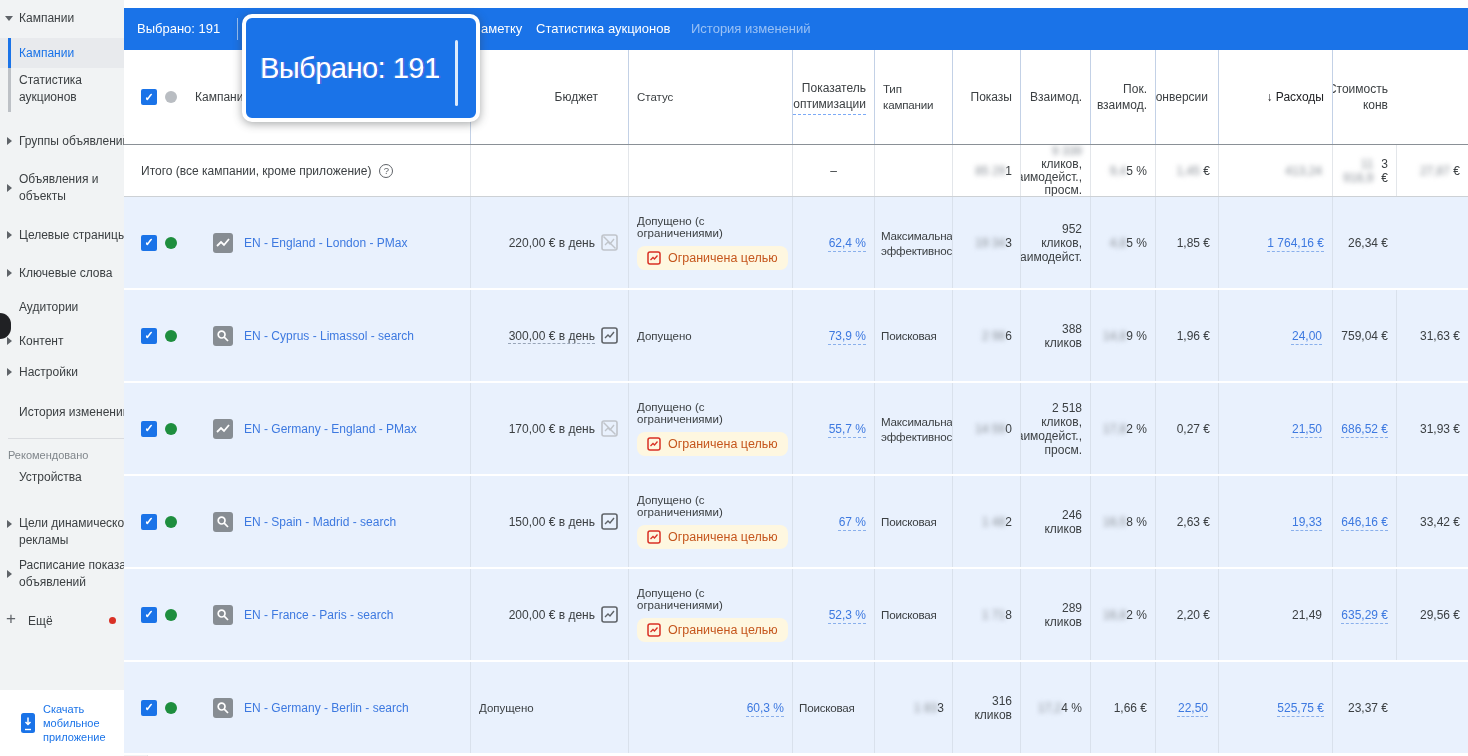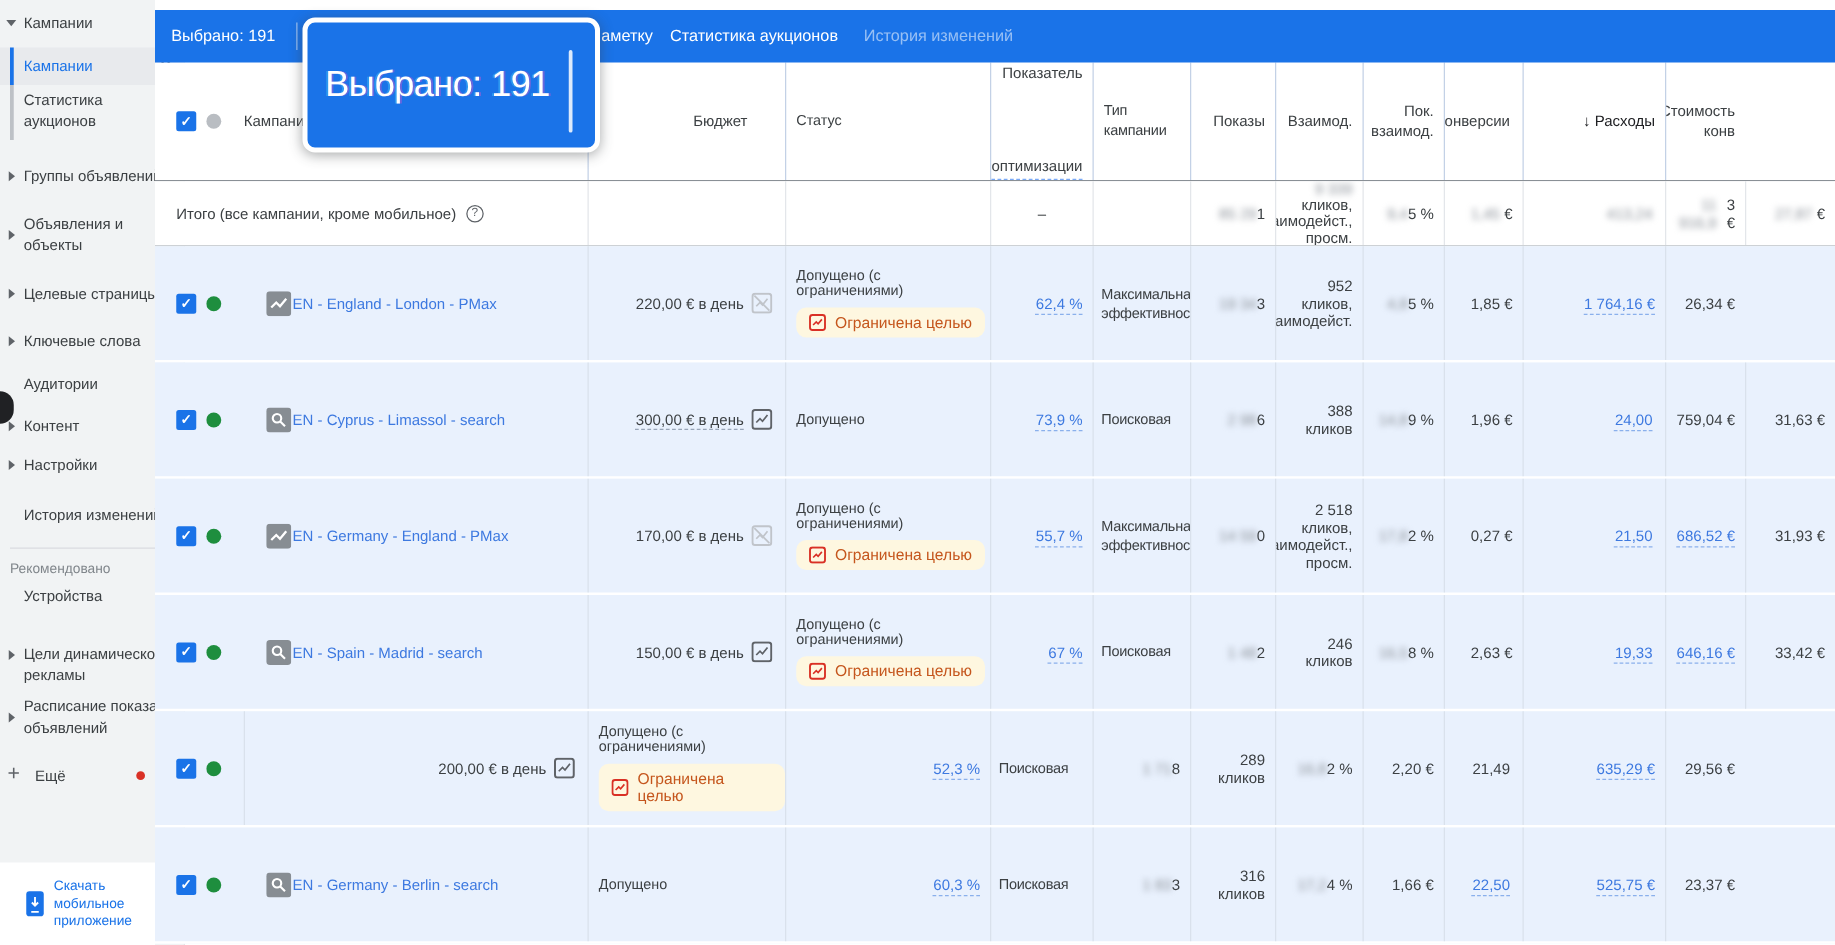--- a/index.html
+++ b/index.html
@@ -59,41 +59,41 @@
 .grid{display:grid;grid-template-columns:41px 30px 275px 158px 164px 82px 78px 68px 70px 65px 63px 114px 64px 72px}
 .thead{height:95px;background:#fff;border-bottom:1px solid #8a9096}
 .totals{height:52px;background:#fff;border-bottom:1px solid #cdd1d5}
 .trow{height:93px;background:#e9f1fd;border-bottom:2px solid #fff}
 .cell{display:flex;align-items:center;font-size:12px;color:#3c4043;overflow:hidden}
 .bl{border-left:1px solid #d9e1ec}
 .thead .bl{border-left:1px solid #c3d1e6}
 .totals .bl{border-left:1px solid #e3e6ea}
 .num{justify-content:flex-end;padding-right:8px;text-align:right}
 .c-check{padding-left:17px}
-.c-name{padding-left:18px;gap:1px}
+.c-name{padding-left:18px;gap:11px}
 .c-budget{justify-content:flex-end;padding-right:10px;gap:6px}
 .thead .c-budget{padding-right:30px}
 .c-status{padding-left:8px;flex-direction:column;align-items:flex-start;justify-content:center;gap:7px;font-size:11.5px}
 .c-type{padding-left:6px;font-size:11.6px;letter-spacing:-.2px;line-height:15px}
 .c-conv{padding-right:10px}
 .c-inter{line-height:14px;white-space:pre-line}
 .hl{line-height:16px}
 .cb{width:16px;height:16px;background:#1a73e8;border-radius:2px;display:flex;align-items:center;justify-content:center;flex:none;cursor:pointer}
 .cb::after{content:"✓";color:#fff;font-size:11px;font-weight:bold}
 .dot{width:12px;height:12px;border-radius:50%;flex:none}
 .dgreen{background:#1e8e3e}
 .dgray{background:#b9bdc2}
 .lnk{color:#3d79e0;text-decoration:none;cursor:pointer}
 .dash{text-decoration:underline dashed;text-decoration-thickness:1px;text-underline-offset:4px;text-decoration-color:#8ab0ec}
 .bdash{text-decoration:underline dashed;text-decoration-thickness:1px;text-underline-offset:3px;text-decoration-color:#98a5b8}
 .blur{filter:blur(2.6px);color:#878d95;user-select:none}
 .badge{display:flex;align-items:center;gap:7px;background:#fef7e0;border-radius:8px;padding:5px 10px;color:#c5561d;font-size:12.5px;cursor:pointer}
 .qm{display:inline-flex;align-items:center;justify-content:center;width:14px;height:14px;border:1.3px solid #5f6368;border-radius:50%;font-size:9.5px;color:#5f6368;margin-left:8px;flex:none}
 .tot-label{grid-column:1/4;padding-left:17px}
-.opt-head{flex-direction:column;align-items:flex-end;justify-content:space-between;padding-right:8px;line-height:16px}
+.opt-head{flex-direction:column;align-items:flex-end;justify-content:center;padding-right:8px;line-height:16px}
 .opt-dash{border-bottom:1px dashed #7baaf7;padding-bottom:2px}
 .sorted{font-weight:500;color:#202124}
 svg{flex:none}
 </style>
 </head>
 <body>
 
 <div class="app">
 
   <aside class="sidebar">
@@ -250,21 +250,21 @@
         <div class="cell num bl sorted">
           <span>↓</span>&nbsp;<span class="hl">Расходы</span>
         </div>
         <div class="cell num bl">
             <span class="hl">Стоимость конв</span>
           </div>
       </div>
 
       <div class="grid totals">
         <div class="cell tot-label">
-          <span>Итого (все кампании, кроме мобильное)</span>
+          <span>Итого (все кампании, кроме приложение)</span>
           <span class="qm">?</span>
         </div>
         <div class="cell bl"></div>
         <div class="cell bl"></div>
         <div class="cell bl" style="justify-content:center">
             <span>–</span>
           </div>
         <div class="cell bl"></div>
         <div class="cell num bl">
             <span class="blur">85 29</span>
@@ -532,20 +532,28 @@
           </div>
       </div>
 
       <div class="grid trow">
         <div class="cell c-check">
             <span class="cb"></span>
           </div>
         <div class="cell">
             <span class="dot dgreen"></span>
           </div>
+        <div class="cell c-name">
+          <svg width="20" height="20" viewBox="0 0 20 20">
+              <rect width="20" height="20" rx="3" fill="#878d93"></rect>
+              <circle cx="8.6" cy="8.6" r="3.4" stroke="#fff" stroke-width="1.7" fill="none"></circle>
+              <path d="M11.2 11.2L15 15" stroke="#fff" stroke-width="1.7"></path>
+            </svg>
+          <a class="lnk">EN - France - Paris - search</a>
+        </div>
         <div class="cell c-budget bl">
             <span>200,00 € в день</span>
           <svg width="17" height="17" viewBox="0 0 17 17">
               <rect x="1" y="1" width="15" height="15" rx="2" stroke="#5f6368" stroke-width="1.6" fill="none"></rect>
               <path d="M4 11l3-3 2 2 4-5" stroke="#5f6368" stroke-width="1.4" fill="none"></path>
             </svg>
         </div>
         <div class="cell c-status bl">
           <span>Допущено (с ограничениями)</span>
           <span class="badge">

